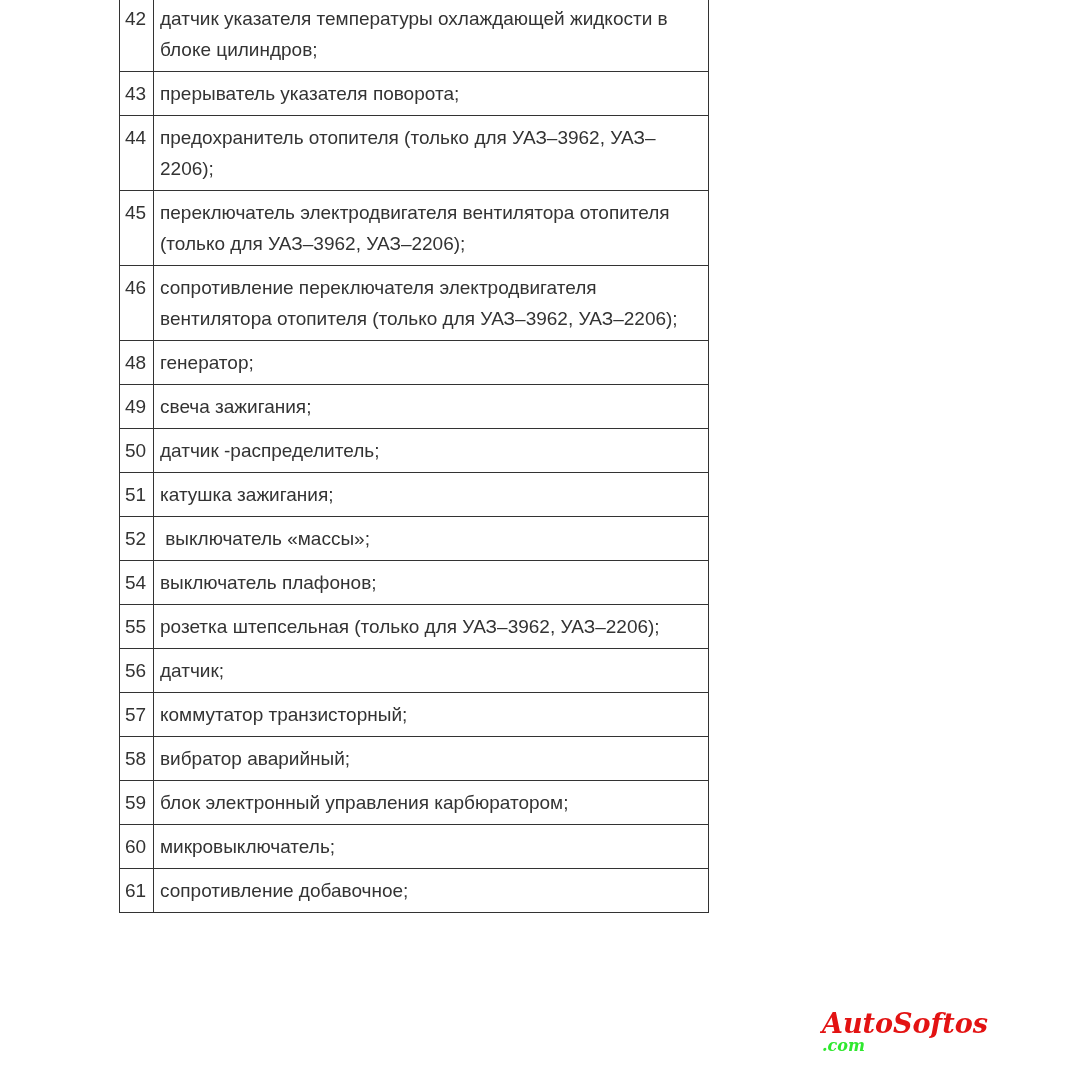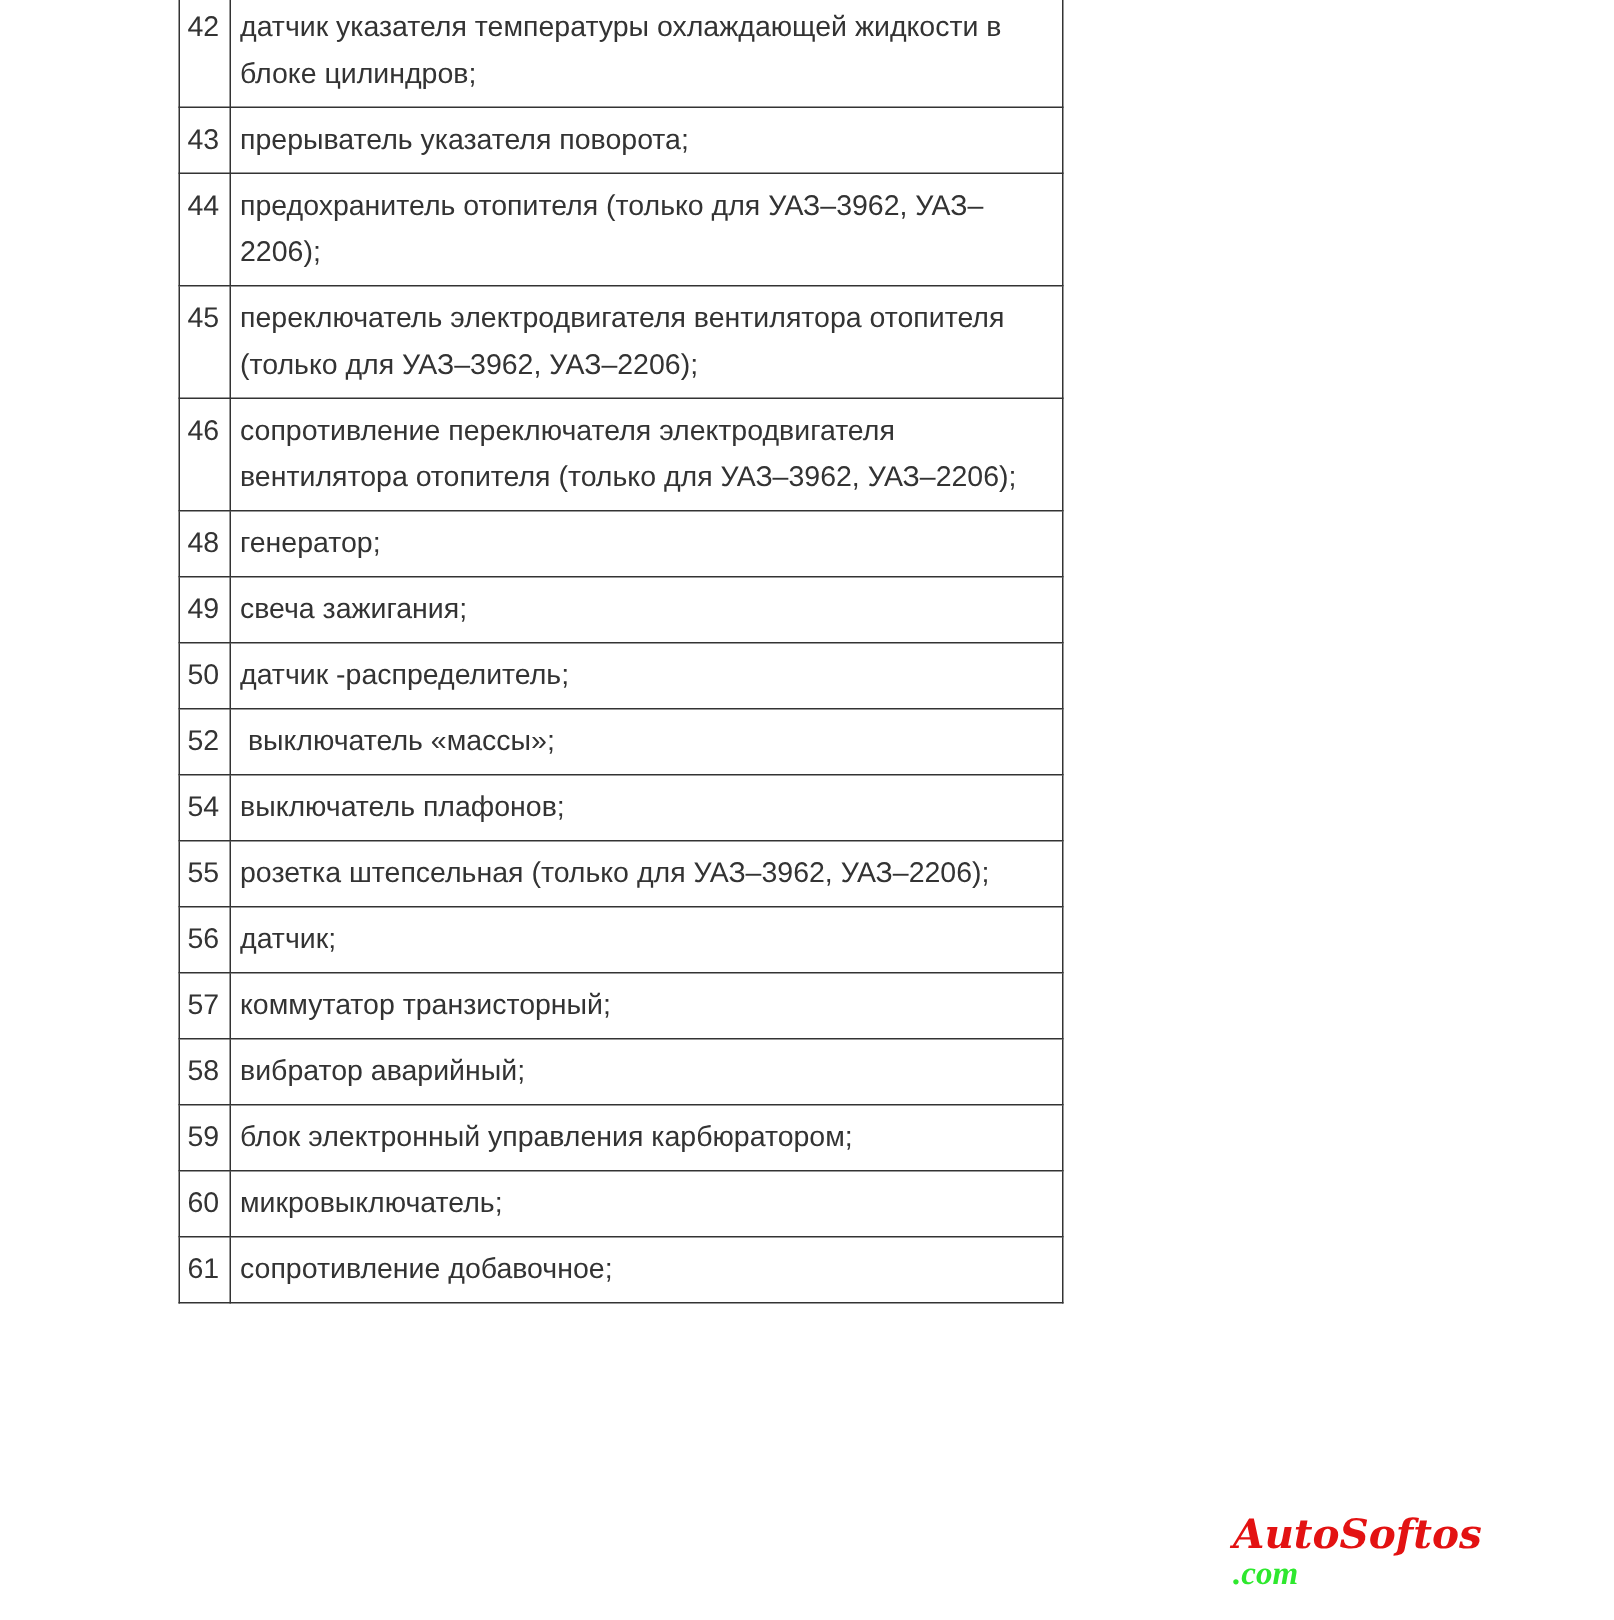--- a/index.html
+++ b/index.html
@@ -52,23 +52,22 @@
     }
     .wm-main {
       display: block;
       color: #e31212;
       font-size: 27px;
       letter-spacing: 0px;
     }
     .wm-tld {
       display: block;
       color: #2ee82e;
-      font-size: 22px;
+      font-size: 16px;
       margin-top: 1px;
-      font-family: Liberation Serif, serif;
     }
   </style>
 </head>
 <body>
 
 <table class="legend-table">
   <tbody id="legend-body">
     <tr>
         <td class="num">42</td>
         <td class="desc">датчик указателя температуры охлаждающей жидкости в блоке цилиндров;</td>
@@ -93,20 +92,24 @@
         <td class="num">48</td>
         <td class="desc">генератор;</td>
       </tr>
     <tr>
         <td class="num">49</td>
         <td class="desc">свеча зажигания;</td>
       </tr>
     <tr>
         <td class="num">50</td>
         <td class="desc">датчик -распределитель;</td>
+      </tr>
+    <tr>
+        <td class="num">51</td>
+        <td class="desc">катушка зажигания;</td>
       </tr>
     <tr>
         <td class="num">52</td>
         <td class="desc" style="white-space: pre;"> выключатель «массы»;</td>
       </tr>
     <tr>
         <td class="num">54</td>
         <td class="desc">выключатель плафонов;</td>
       </tr>
     <tr>

